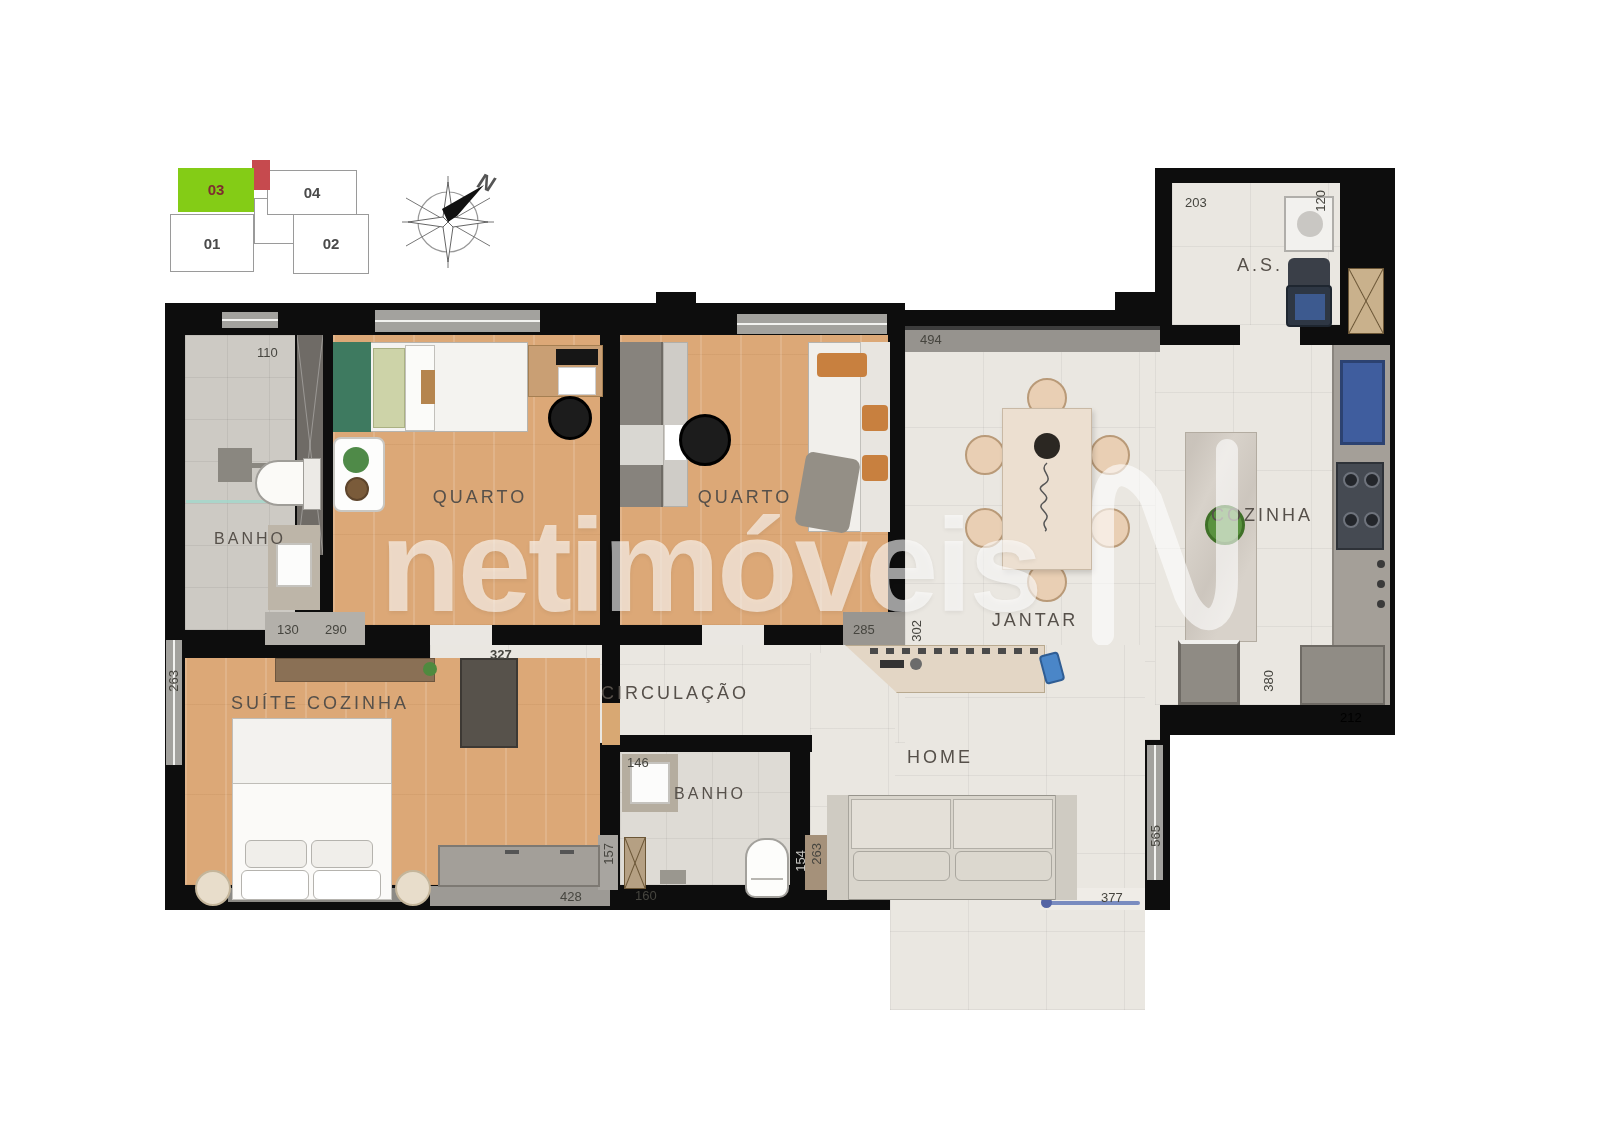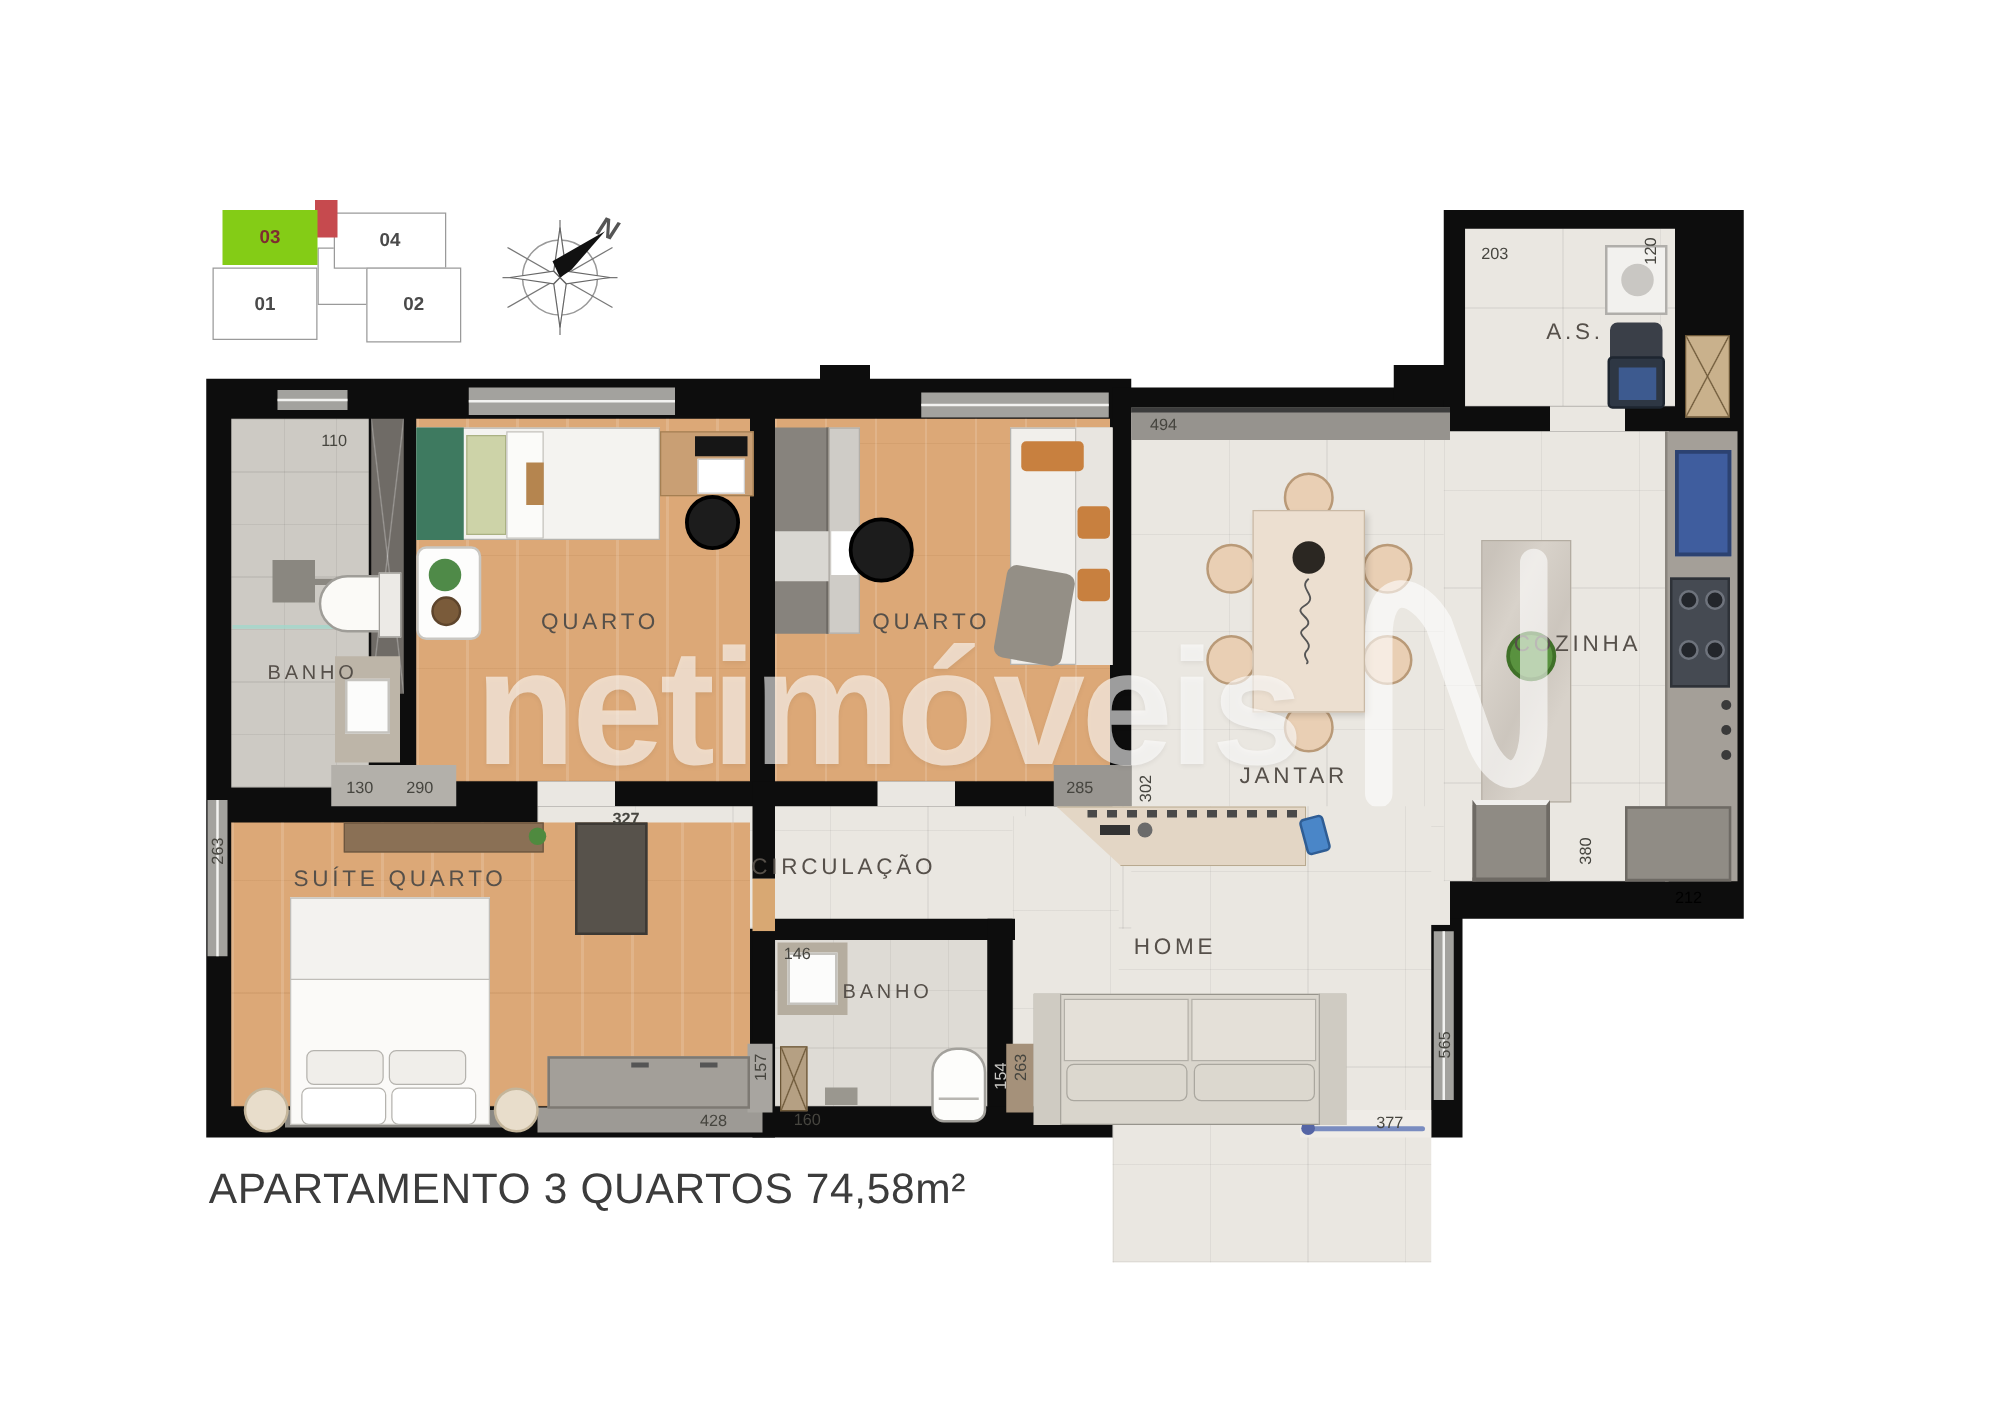--- a/index.html
+++ b/index.html
@@ -239,21 +239,21 @@
     <div class="furn" style="left:788px;top:674px;width:100px;height:50px;background:#e4e0d8;border:1px solid #b2afa7;box-sizing:border-box;"></div>
     <div class="furn" style="left:688px;top:726px;width:97px;height:30px;background:#dcd8cf;border:1px solid #aaa79f;border-radius:6px;box-sizing:border-box;"></div>
     <div class="furn" style="left:790px;top:726px;width:97px;height:30px;background:#dcd8cf;border:1px solid #aaa79f;border-radius:6px;box-sizing:border-box;"></div>
 
     <div class="rlabel" style="left:85px;top:405px;font-size:16px;">BANHO</div>
     <div class="rlabel" style="left:315px;top:362px;">QUARTO</div>
     <div class="rlabel" style="left:580px;top:362px;">QUARTO</div>
     <div class="rlabel" style="left:870px;top:485px;">JANTAR</div>
     <div class="rlabel" style="left:1097px;top:380px;">COZINHA</div>
     <div class="rlabel" style="left:1095px;top:130px;">A.S.</div>
-    <div class="rlabel" style="left:155px;top:568px;">SUÍTE QUARTO</div>
+    <div class="rlabel" style="left:155px;top:568px;">SUÍTE COZINHA</div>
     <div class="rlabel" style="left:510px;top:558px;">CIRCULAÇÃO</div>
     <div class="rlabel" style="left:545px;top:660px;font-size:16px;">BANHO</div>
     <div class="rlabel" style="left:775px;top:622px;">HOME</div>
 
     <div class="dim" style="left:92px;top:220px;">110</div>
     <div class="dim" style="left:112px;top:497px;">130</div>
     <div class="dim" style="left:160px;top:497px;">290</div>
     <div class="dimv" style="left:1px;top:545px;">263</div>
     <div class="dim" style="left:325px;top:522px;font-weight:bold;">327</div>
     <div class="dimv" style="left:436px;top:718px;">157</div>
@@ -271,15 +271,14 @@
     <div class="dimv" style="left:1096px;top:545px;">380</div>
     <div class="dim" style="left:1175px;top:585px;color:#000000;">212</div>
     <div class="dim" style="left:462px;top:630px;">146</div>
   </div>
 
   <div class="watermark-text" style="left:380px;top:490px;">netimóveis</div>
   <svg class="abs" style="left:1085px;top:435px;opacity:.6;" width="160" height="210" viewBox="0 0 160 210">
     <path d="M18,200 V75 C18,28 48,33 66,64 L100,160 C117,198 142,190 142,145 V15" fill="none" stroke="#ffffff" stroke-width="22" stroke-linecap="round"></path>
   </svg>
 
-  <div class="title" style="left:167px;top:932px;">APARTAMENTO 3 QUARTOS 74,58m²</div>
 
 </div>
 
 </body></html>

